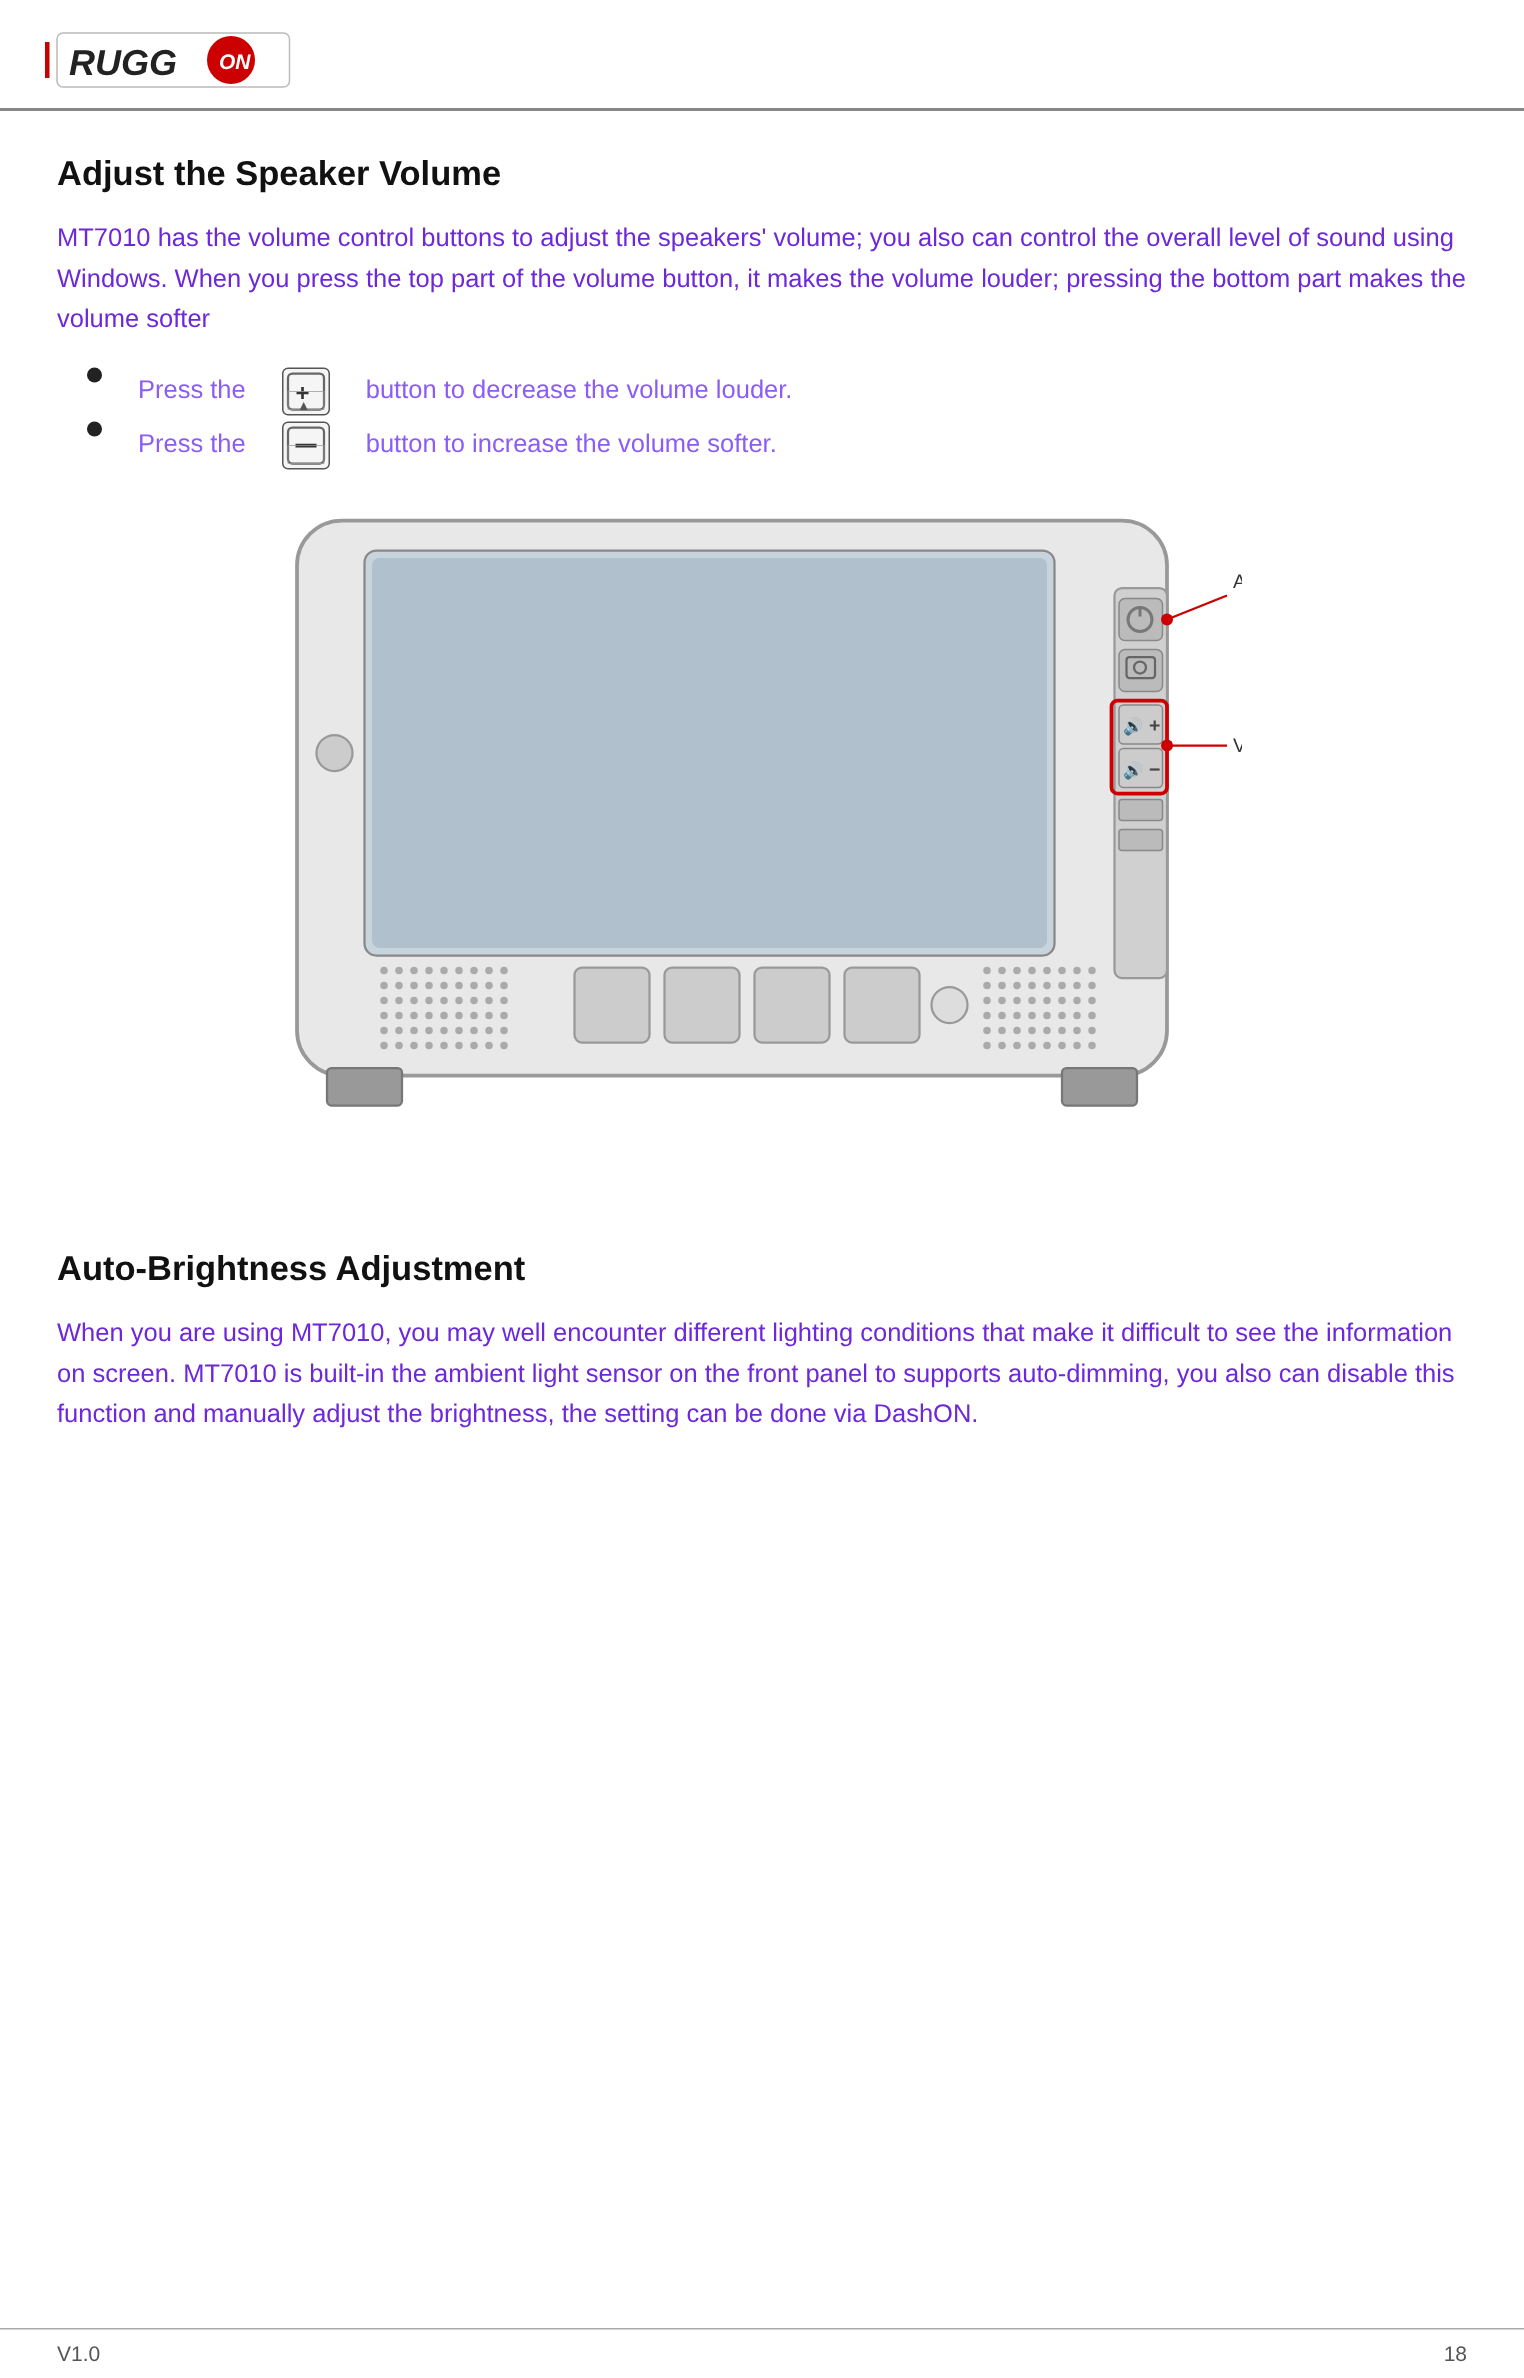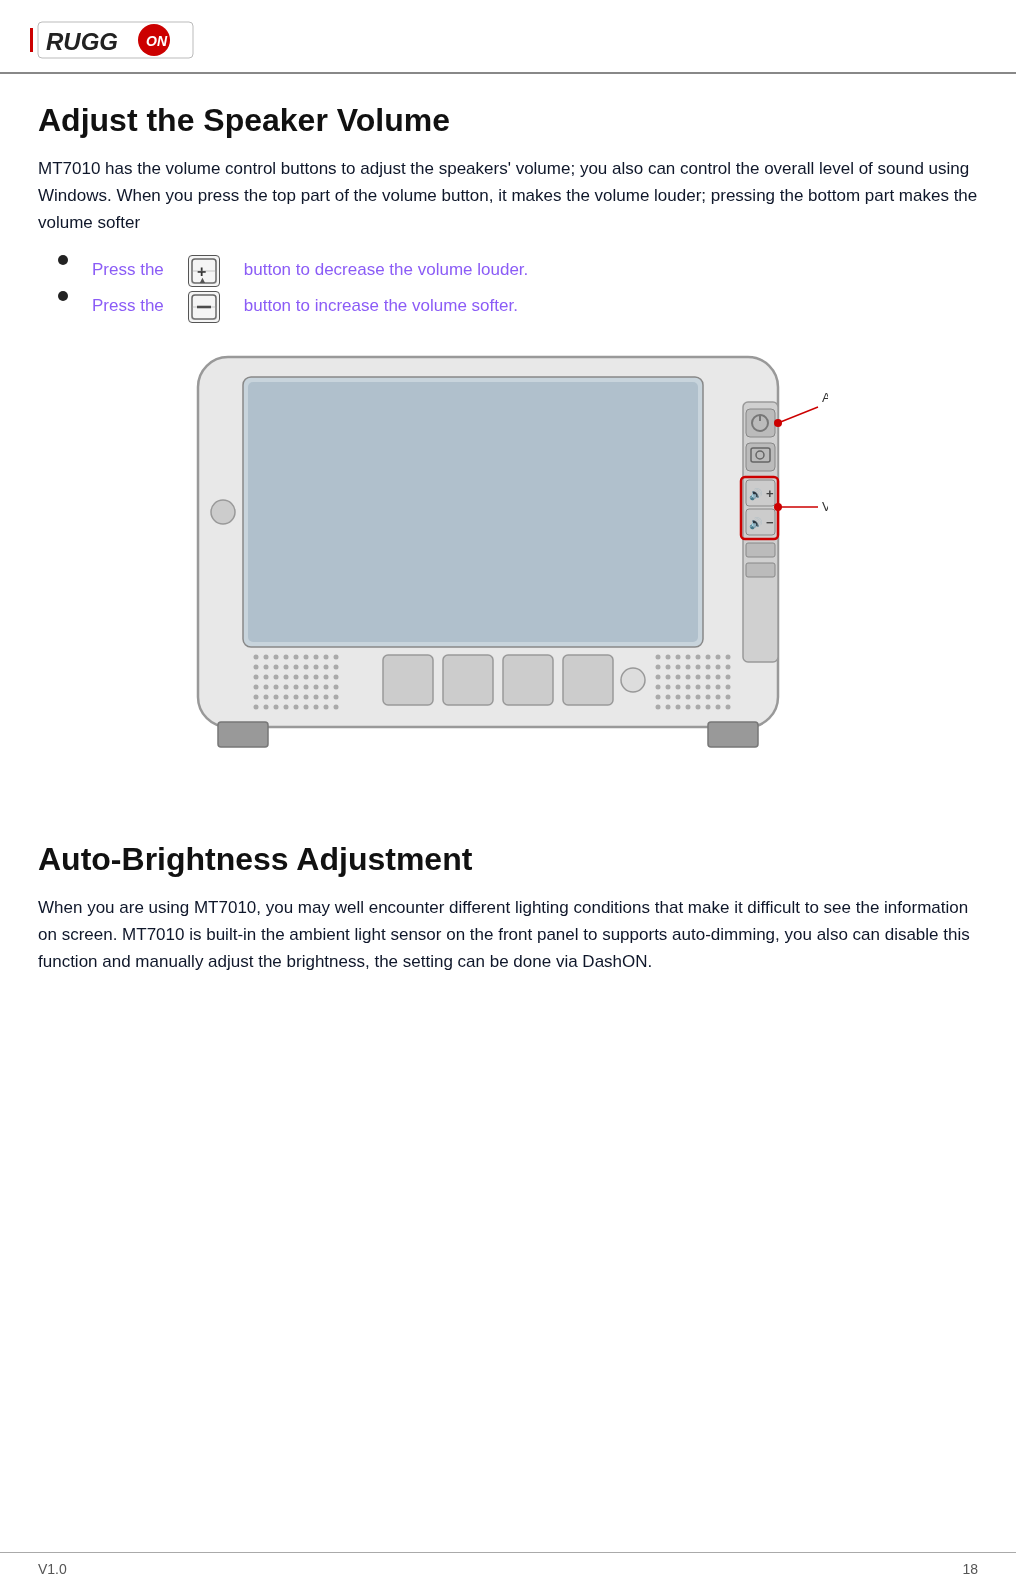--- a/index.html
+++ b/index.html
@@ -34,30 +34,30 @@
       align-items: center;
       gap: 8px;
     }
 
     
     .content {
       padding: 28px 38px 20px 38px;
     }
 
     .section-title {
-      font-size: 32px;
+      font-size: 23px;
       font-weight: bold;
       color: #111;
       margin-bottom: 16px;
     }
 
     .section-body {
       font-size: 17px;
       line-height: 1.6;
-      color: #0f172a;
+      color: #6d28d9;
       margin-bottom: 18px;
     }
 
     .bullet-list {
       list-style: none;
       margin-left: 20px;
       margin-bottom: 24px;
     }
 
     .bullet-list li {

